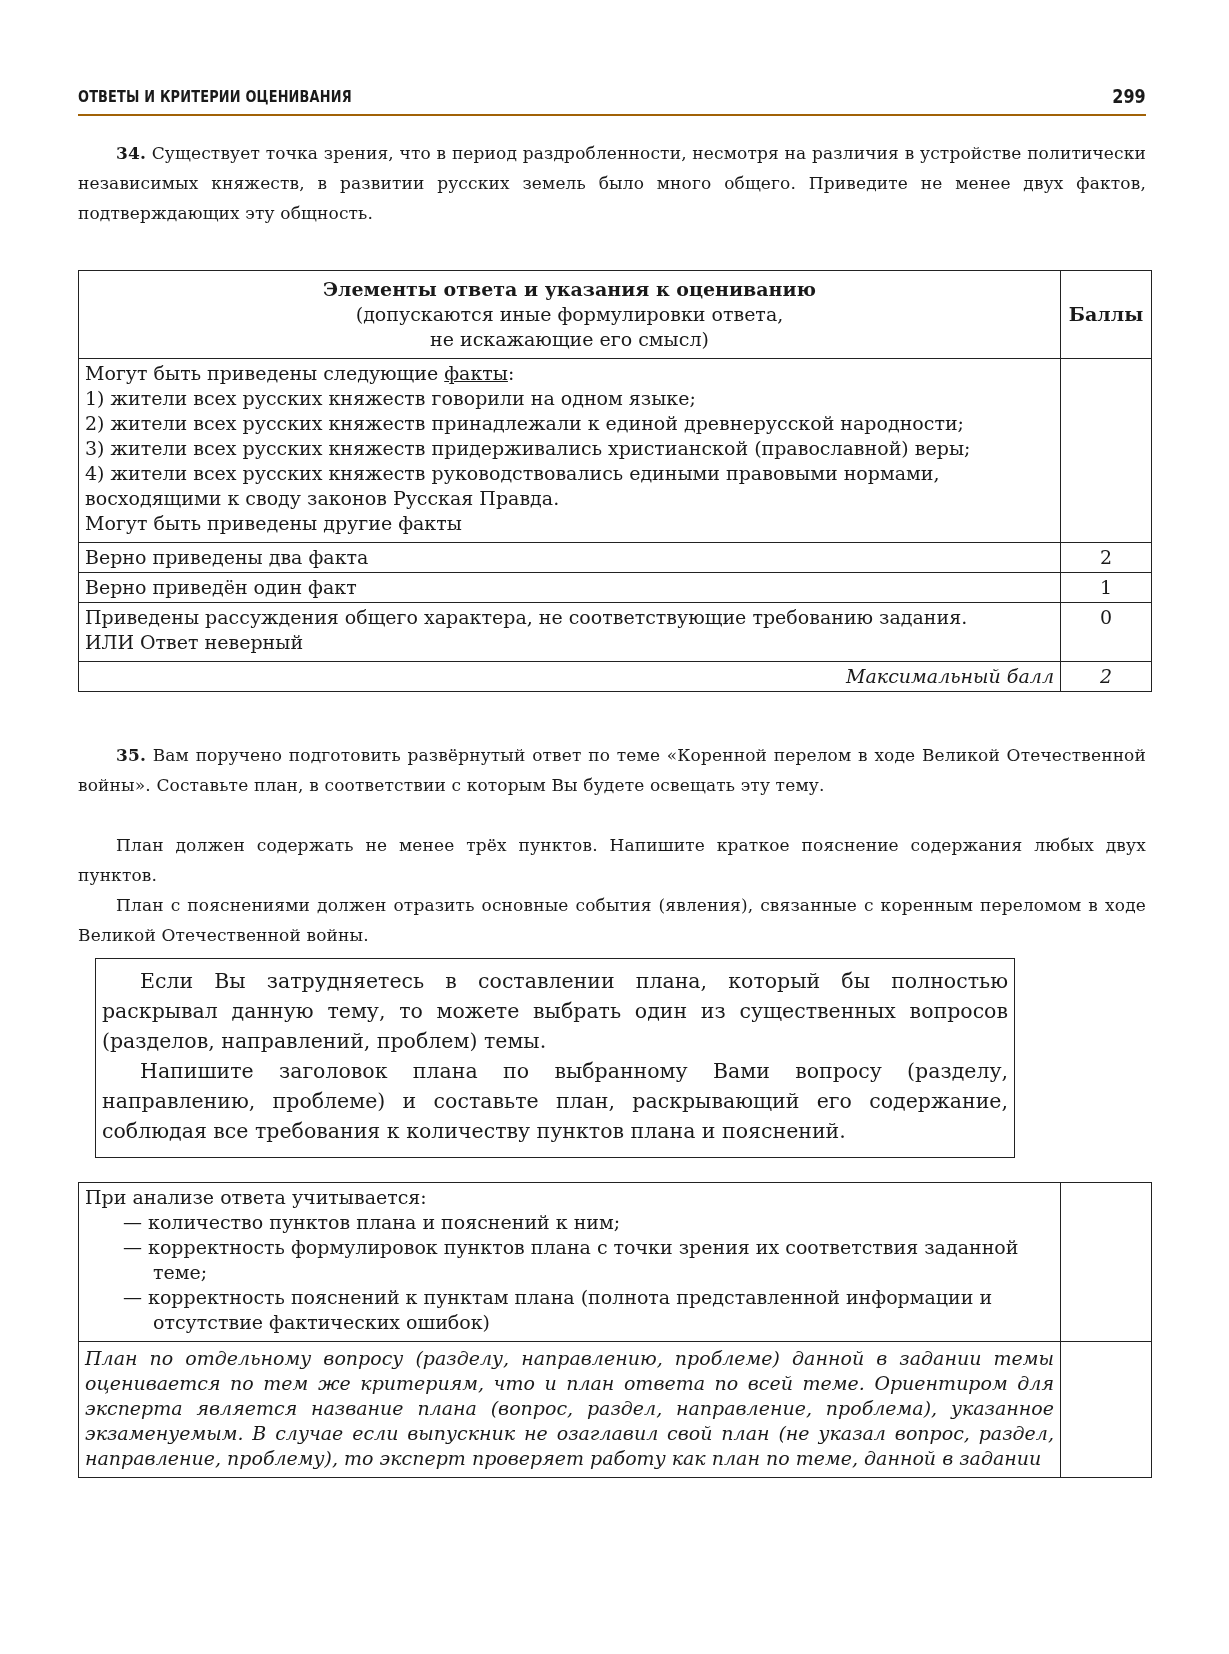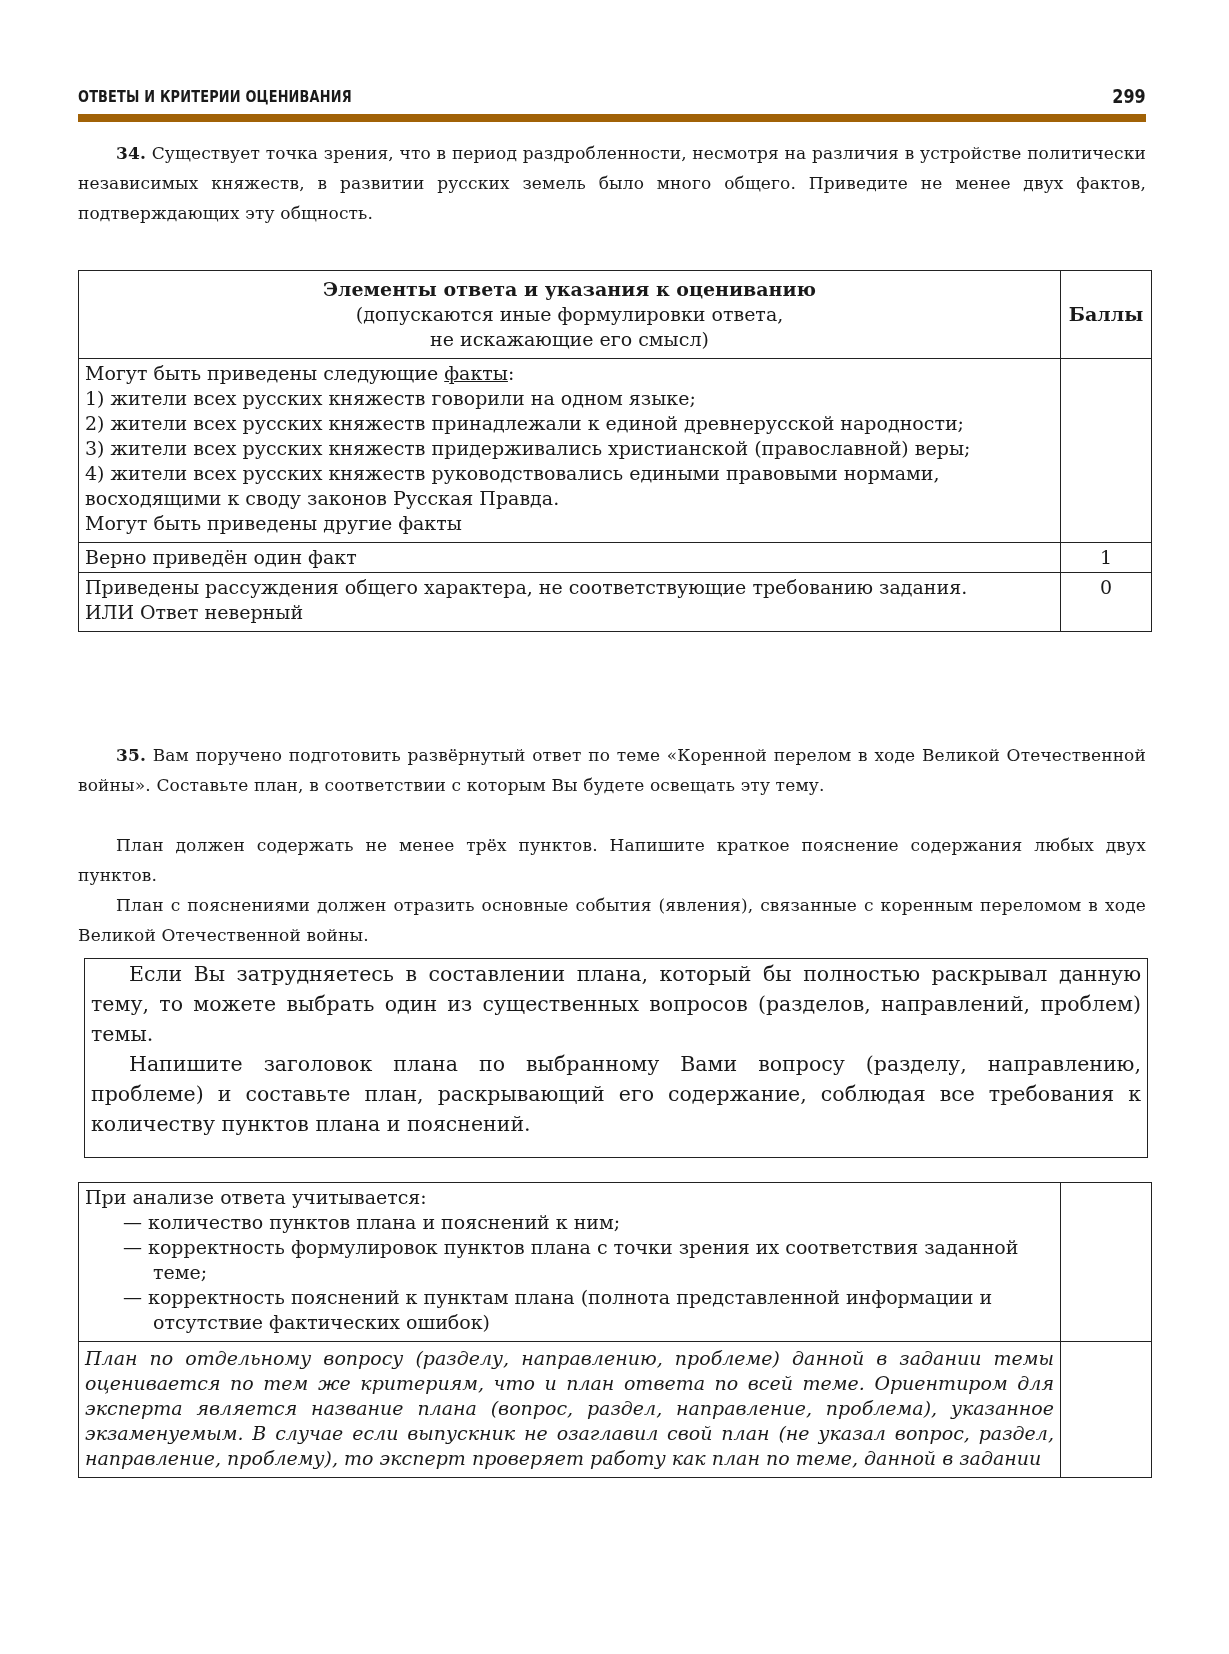--- a/index.html
+++ b/index.html
@@ -3,21 +3,21 @@
 <meta charset="utf-8">
 <style>
   html, body { margin: 0; padding: 0; background: #ffffff; }
   body {
     width: 1229px; height: 1654px; position: relative; overflow: hidden;
     font-family: "DejaVu Serif", "Liberation Serif", serif;
     color: #1a1a1a;
   }
   .running-head {
     position: absolute; left: 78px; top: 84px; width: 1068px;
-    border-bottom: 8px solid #a16207;
+    border-bottom: 2px solid #a16207;
     height: 30px;
   }
   .running-head .title {
     position: absolute; left: 0; top: 4px;
     font-family: "DejaVu Sans", "Liberation Sans", sans-serif;
     font-size: 15px; letter-spacing: 0.2px; transform: scaleX(0.86); transform-origin: left;
     font-weight: bold;
   }
   .running-head .page-num {
     position: absolute; right: 0; top: 0;
@@ -40,22 +40,22 @@
   }
   table.grade th { font-weight: normal; text-align: center; vertical-align: middle; padding: 6px 6px; }
   table.grade th .bold { font-weight: bold; }
   table.grade .score-col { width: 78px; text-align: center; }
   table.grade th.score-col { font-weight: bold; }
   .u { text-decoration: underline; }
   .italic { font-style: italic; }
   .right { text-align: right; }
   .dash-item { padding-left: 68px; text-indent: -30px; }
   .note-box {
-    position: absolute; left: 84px; top: 958px; width: 1064px; height: 200px;
-    border: 1.5px solid #222; box-sizing: border-box; padding: 0 6px;
+    position: absolute; left: 95px; top: 958px; width: 920px; height: 200px;
+    border: 1.5px solid #222; box-sizing: border-box; padding: 7px 6px;
     font-size: 20.5px; line-height: 30px; text-align: justify;
   }
   .note-box p { margin: 0; text-indent: 38px; }
   .italic-cell { font-style: italic; text-align: justify; }
 </style>
 </head>
 <body>
 
 <div class="running-head">
   <span class="title">ОТВЕТЫ И КРИТЕРИИ ОЦЕНИВАНИЯ</span>
@@ -84,29 +84,37 @@
       </div>
       <div>1) жители всех русских княжеств говорили на одном языке;</div>
       <div>2) жители всех русских княжеств принадлежали к единой древнерусской народности;</div>
       <div>3) жители всех русских княжеств придерживались христианской (православной) веры;</div>
       <div>4) жители всех русских княжеств руководствовались едиными правовыми нормами, восходящими к своду законов Русская Правда.</div>
       <div>Могут быть приведены другие факты</div>
     </td>
     <td class="score-col"></td>
   </tr>
   <tr>
+    <td>Верно приведены два факта</td>
+    <td class="score-col">2</td>
+  </tr>
+  <tr>
     <td>Верно приведён один факт</td>
     <td class="score-col">1</td>
   </tr>
   <tr>
     <td style="padding-bottom:6px;">
       <div>Приведены рассуждения общего характера, не соответствующие требованию задания.</div>
       <div>ИЛИ Ответ неверный</div>
     </td>
     <td class="score-col">0</td>
+  </tr>
+  <tr>
+    <td class="italic right">Максимальный балл</td>
+    <td class="score-col italic">2</td>
   </tr>
 </tbody>
   </table>
 
 <div class="para indent" style="top:740px;">
   <span class="num">35.</span>
   <span>Вам поручено подготовить развёрнутый ответ по теме «Коренной перелом в ходе Великой Отечественной войны». Составьте план, в соответствии с которым Вы будете освещать эту тему.</span>
 </div>
 <div class="para indent" style="top:830px;">План должен содержать не менее трёх пунктов. Напишите краткое пояснение содержания любых двух пунктов.</div>
 <div class="para indent" style="top:890px;">План с пояснениями должен отразить основные события (явления), связанные с коренным переломом в ходе Великой Отечественной войны.</div>

